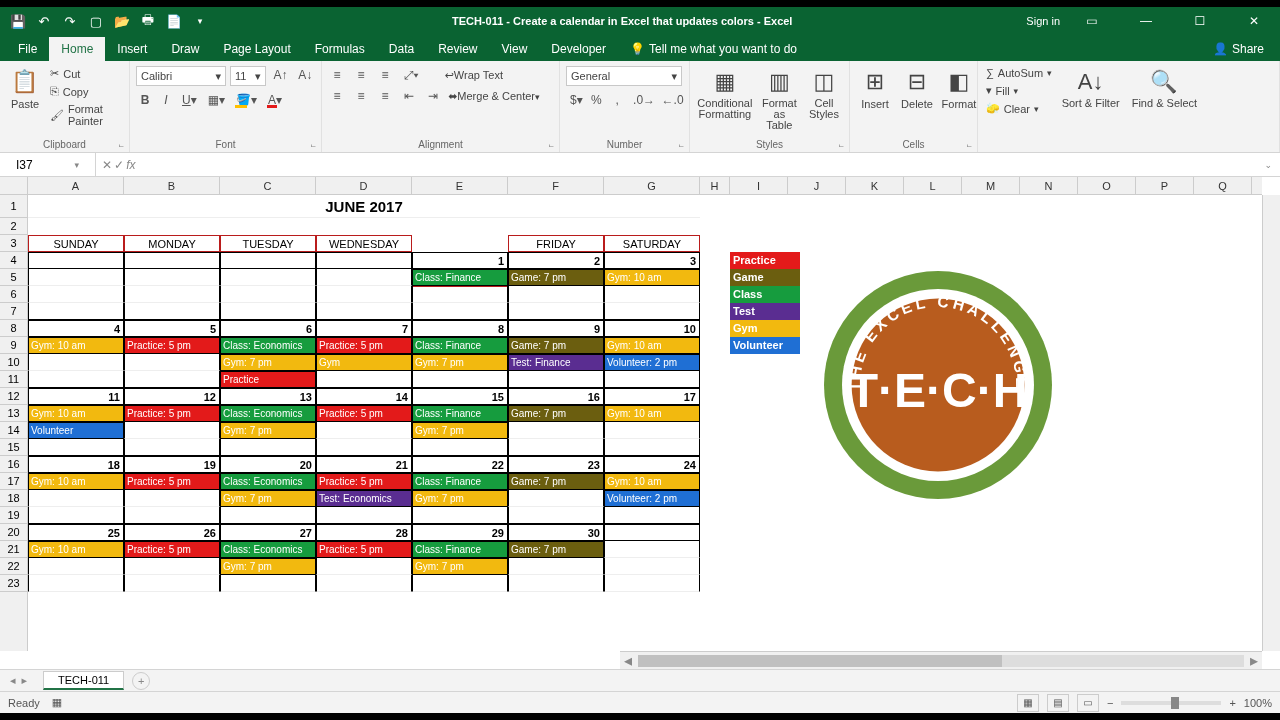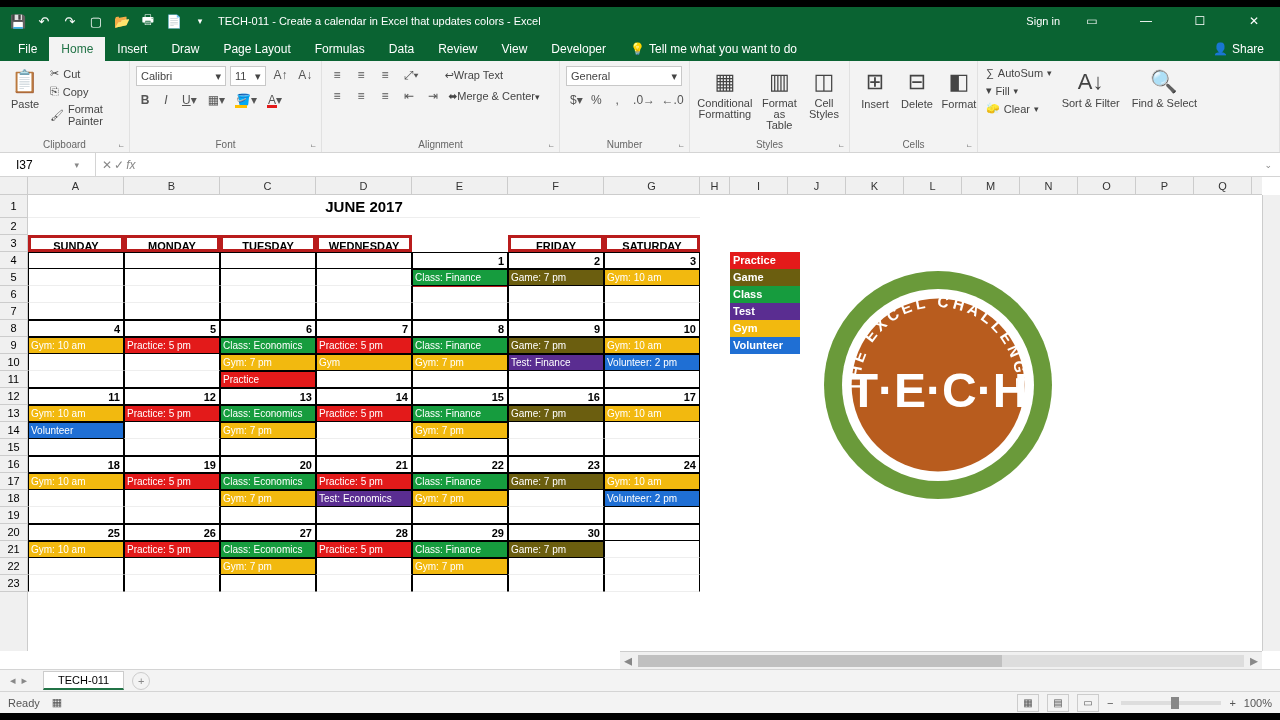--- a/index.html
+++ b/index.html
@@ -1,21 +1,21 @@
 <!DOCTYPE html>
 <html><head>
 <meta charset="utf-8">
 <style>
 * { margin:0; padding:0; box-sizing:border-box; font-family:"Segoe UI",Arial,sans-serif; }
 body { background:#000; width:1280px; height:720px; overflow:hidden; user-select:none; }
 .app { position:absolute; top:7px; left:0; right:0; bottom:7px; background:#fff; display:flex; flex-direction:column; }
 .titlebar { height:28px; background:#0a6332; display:flex; align-items:center; color:#fff; font-size:11px; }
 .qat { display:flex; gap:2px; padding:0 6px; align-items:center; }
 .qat .ico { width:24px; height:24px; display:flex; align-items:center; justify-content:center; color:#fff; font-size:13px; cursor:pointer; }
-.titlebar .title { flex:1; text-align:left; }
+.titlebar .title { flex:1; text-align:center;font-weight:bold; }
 .titlebar .right { display:flex; align-items:center; gap:10px; padding-right:4px;}
 .titlebar .right .btn { width:44px; height:28px; display:flex; align-items:center; justify-content:center; font-size:12px; color:#fff; cursor:pointer;}
 .tabs { height:26px; background:#0a6332; display:flex; align-items:flex-end; padding:0 6px; color:#fff; font-size:12px; }
 .tabs .tab { padding:5px 12px; cursor:pointer; }
 .tabs .tab.active { background:#f3f3f3; color:#217346; }
 .tabs .spacer { flex:1; }
 .tabs .share { padding:5px 10px; display:flex; align-items:center; gap:4px;}
 .ribbon { height:92px; background:#f3f3f3; border-bottom:1px solid #d4d4d4; display:flex; font-size:11px; color:#444; }
 .group { border-right:1px solid #e1e1e1; padding:2px 6px 0; display:flex; flex-direction:column; }
 .group .content { flex:1; display:flex; align-items:flex-start; gap:4px; padding-top:3px;}
@@ -35,21 +35,21 @@
 .grid-area { flex:1; position:relative; display:flex; overflow:hidden; background:#fff;}
 .colhdrs { position:absolute; top:0; left:28px; right:18px; height:18px; background:#f0f0f0; border-bottom:1px solid #ccc; display:flex; font-size:11px; color:#333;}
 .colhdrs .ch { border-right:1px solid #ccc; text-align:center; line-height:18px; cursor:pointer;}
 .rowhdrs { position:absolute; top:18px; left:0; width:28px; bottom:18px; background:#f0f0f0; border-right:1px solid #ccc; font-size:11px;}
 .rowhdrs .rh { border-bottom:1px solid #ccc; text-align:center; line-height:17px; height:17px; cursor:pointer;}
 .rowhdrs .rh.tall { height:23px; line-height:23px;}
 .corner { position:absolute; top:0; left:0; width:28px; height:18px; background:#f0f0f0; border-right:1px solid #ccc; border-bottom:1px solid #ccc; cursor:pointer;}
 .cells { position:absolute; top:18px; left:28px; right:18px; bottom:18px; font-size:11px;}
 .cell { position:absolute; border-right:1px solid #eee; border-bottom:1px solid #eee; padding:0 3px; line-height:17px; height:17px; overflow:hidden; white-space:nowrap;}
 .caltitle { position:absolute; top:0; left:0; width:672px; height:23px; text-align:center; font-weight:bold; font-size:15px; line-height:23px; border-bottom:1px solid #eee;}
-.dayhdr { position:absolute; height:17px; text-align:center; font-weight:bold; border:3px solid #b91c1c; background:#fff;}
+.dayhdr { position:absolute; height:17px; text-align:center; font-weight:normal; border:1px solid #b91c1c; background:#fff;}
 .datenum { text-align:right; font-weight:bold; border:1px solid #000; background:#fff;}
 .ev { color:#fff; border:1px solid #000; font-size:10px; padding:0 2px; line-height:15px;}
 .legend { position:absolute; font-size:11px; color:#fff; padding:0 3px; line-height:17px; height:17px; font-weight:bold;}
 .logo { position:absolute; width:240px; height:240px;}
 .sheet-tabs { height:22px; border-top:1px solid #d4d4d4; background:#f3f3f3; display:flex; align-items:center; font-size:11px;}
 .sheet-tabs .nav { display:flex; gap:6px; padding:0 10px; color:#888;}
 .sheet-tabs .stab { border:1px solid #ccc; border-bottom:2px solid #217346; background:#fff; padding:2px 14px; margin-left:6px; cursor:pointer;}
 .sheet-tabs .add { margin-left:8px; border:1px solid #ccc; width:18px; height:18px; border-radius:50%; text-align:center; line-height:16px; cursor:pointer; color:#888;}
 .status { height:22px; background:#f3f3f3; border-top:1px solid #d4d4d4; display:flex; align-items:center; font-size:11px; color:#555; padding:0 8px;}
 .status .right { margin-left:auto; display:flex; align-items:center; gap:8px;}

